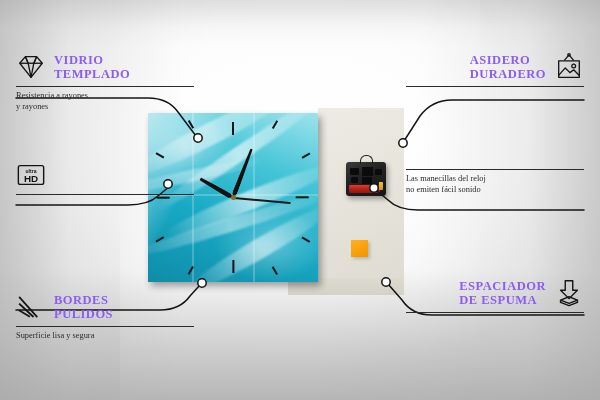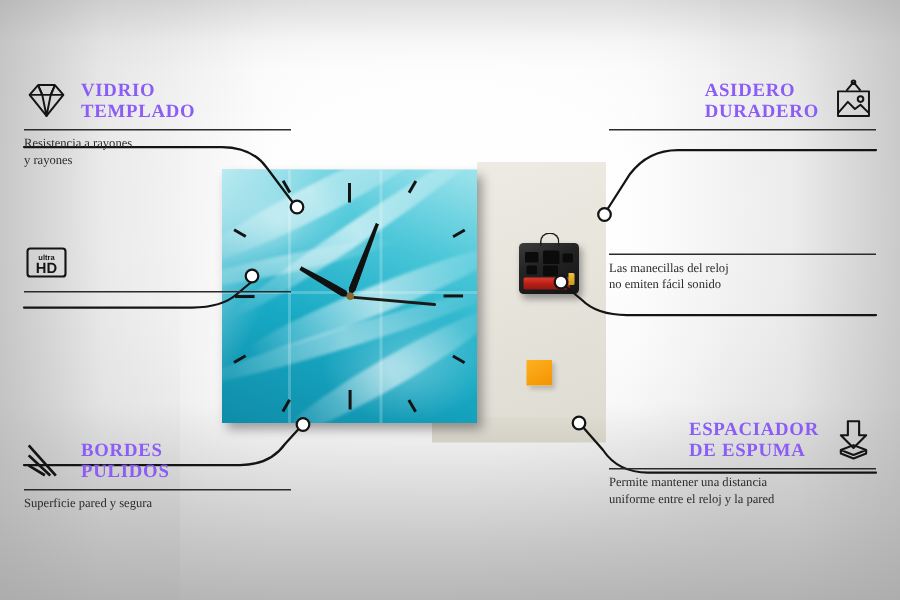--- a/index.html
+++ b/index.html
@@ -284,21 +284,21 @@
         <g stroke="#141414" stroke-width="1.9" fill="none" stroke-linecap="square">
           <path d="M4,6 L22,26"></path>
           <path d="M4,13 L18,26"></path>
           <path d="M4,20 L14,26"></path>
         </g>
       </svg>
       <div class="feat-title">BORDES
 PULIDOS</div>
     </div>
     <div class="rule"></div>
-    <div class="feat-desc">Superficie pared y segura</div>
+    <div class="feat-desc">Superficie lisa y segura</div>
   </div>
 
   <div class="feat right" id="feat-asidero">
     <div class="feat-head">
       <svg class="feat-icon" viewBox="0 0 32 32">
         <g fill="none" stroke="#141414" stroke-width="1.4" stroke-linejoin="round">
           <path d="M16,3 L11,9 M16,3 L21,9"></path>
           <circle cx="16" cy="3" r="1.3"></circle>
           <rect x="5" y="9.5" width="22" height="17.5"></rect>
           <circle cx="21" cy="15" r="2"></circle>
@@ -323,17 +323,15 @@
         <g fill="none" stroke="#141414" stroke-width="1.5" stroke-linejoin="round">
           <path d="M12,3 L20,3 L20,13 L25,13 L16,22 L7,13 L12,13 Z"></path>
           <path d="M7,23.5 L16,20 L25,23.5 L16,27 Z"></path>
           <path d="M7,23.5 L7,26 L16,29.5 L25,26 L25,23.5"></path>
         </g>
       </svg>
       <div class="feat-title">ESPACIADOR
 DE ESPUMA</div>
     </div>
     <div class="rule"></div>
-    <div class="feat-desc">Permite mantener una distancia
-uniforme entre el reloj y la pared</div>
   </div>
 
 </div>
 
 </body></html>

